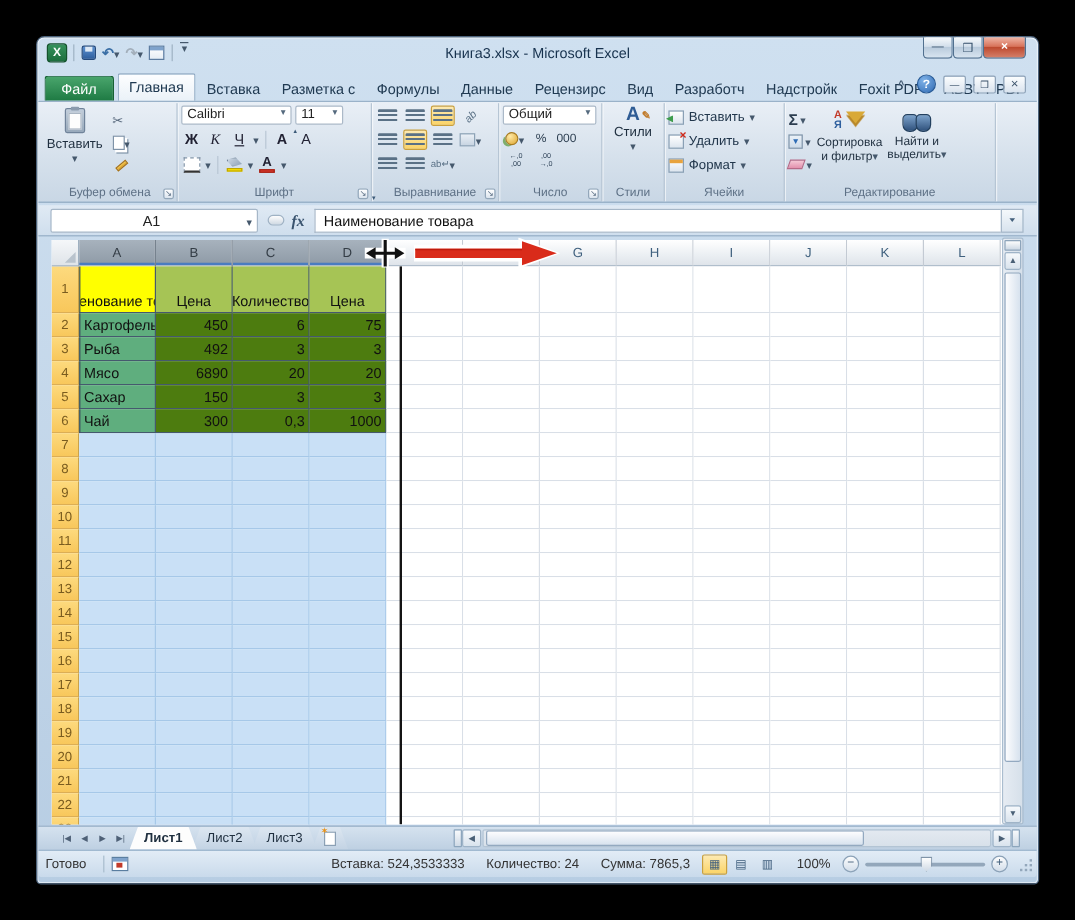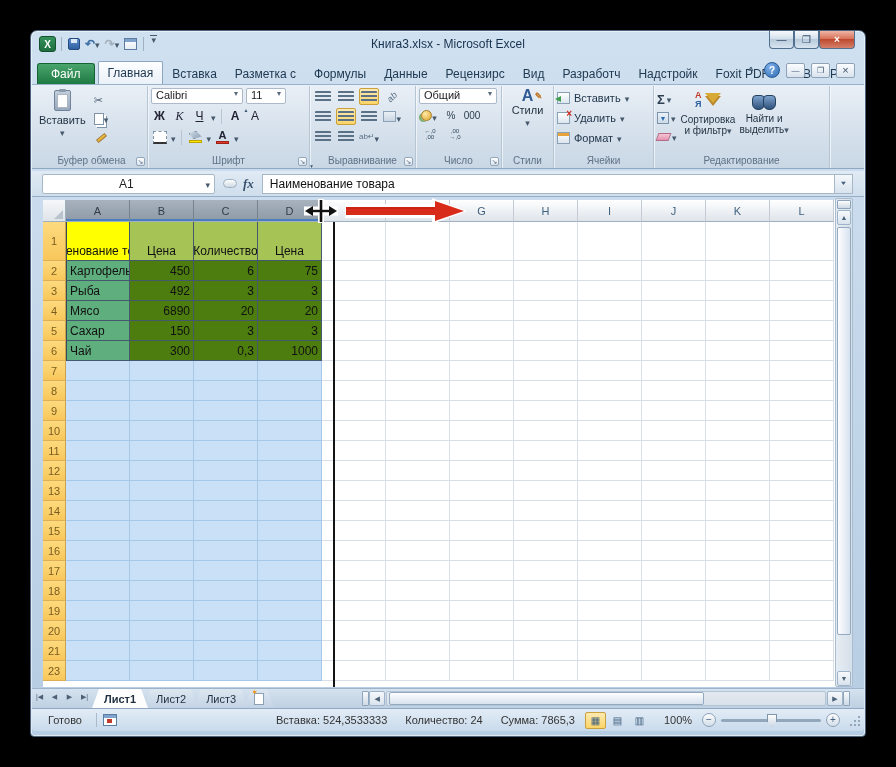--- a/index.html
+++ b/index.html
@@ -195,21 +195,21 @@
   .vup::after{content:"▲"} .vdn::after{content:"▼"}
   .vtrack{flex:1;position:relative;margin:0 1px}
   .vthumb{position:absolute;left:0;right:0;top:2px;height:408px;background:linear-gradient(to right,#fdfdfe,#d7e2ee);
     border:1px solid #93a9c0;border-radius:2px}
 
   
   .annot{position:absolute;left:268px;top:167px;z-index:9;pointer-events:none}
 
   
   .sheetrow{position:absolute;left:1px;right:1px;top:657px;height:20px;background:linear-gradient(#d5e2ef,#bed0e2);
-    border-top:1px solid #9db4ca;display:flex;padding-left:0}
+    border-top:1px solid #9db4ca;display:flex;align-items:center;padding-left:16px}
   .navb{width:15px;height:15px;font-size:7px;color:#4e6076;display:flex;align-items:center;justify-content:center;cursor:default}
   .n1::after{content:"|◀"} .n2::after{content:"◀"} .n3::after{content:"▶"} .n4::after{content:"▶|"}
   .stabs{display:flex;align-items:flex-end;height:100%;margin-left:4px}
   .stab{height:19px;padding:0 12px;display:flex;align-items:center;font-size:11px;color:#1f2f3f;cursor:default;
     background:linear-gradient(#dde7f1,#c3d3e4);clip-path:polygon(7px 0,calc(100% - 7px) 0,100% 100%,0 100%);margin-left:-4px}
   .stab.active{background:#fdfdfd;font-weight:bold;z-index:2}
   .instab{width:30px;height:19px;clip-path:polygon(7px 0,calc(100% - 7px) 0,100% 100%,0 100%);
     background:linear-gradient(#dde7f1,#c3d3e4);display:flex;align-items:center;justify-content:center;margin-left:-4px;cursor:default}
   .sheetico{width:10px;height:12px;background:#fff;border:1px solid #8ba0b5;position:relative}
   .sheetico::after{content:"✶";position:absolute;left:-4px;top:-6px;color:#e8931c;font-size:8px}
@@ -218,21 +218,21 @@
   .hbtn{width:16px;height:15px;font-size:7px;color:#4a6076;background:linear-gradient(#f6f9fc,#d9e3ed);
     border:1px solid #9fb4c8;border-radius:2px;display:flex;align-items:center;justify-content:center;cursor:default}
   .hl-ar::after{content:"◀"} .hr-ar::after{content:"▶"}
   .htrack{flex:1;height:15px;position:relative;margin:0 1px;background:linear-gradient(#e3e9f0,#d8e1ea);border:1px solid #b3c4d4;border-radius:2px}
   .hthumb{position:absolute;left:2px;top:0;bottom:0;width:315px;background:linear-gradient(#fdfdfe,#d7e2ee);
     border:1px solid #93a9c0;border-radius:2px}
 
   
   .statusbar{position:absolute;left:1px;right:1px;top:677px;height:23px;background:linear-gradient(#e2ecf6,#c9daeb);
     border-top:1px solid #8fa9c2;display:flex;align-items:center;font-size:11px;color:#333;border-radius:0 0 3px 3px}
-  .smode{margin-left:16px;margin-right:8px}
+  .smode{margin-left:6px;margin-right:8px}
   .vsep{width:1px;height:14px;background:#a8bccd;margin:0 6px}
   .macroicon{width:14px;height:12px;border:1px solid #5a7ea0;background:#fff;position:relative}
   .macroicon::before{content:"";position:absolute;left:0;top:0;right:0;height:3px;background:#7fa3cc}
   .macroicon::after{content:"";position:absolute;left:3px;bottom:2px;width:5px;height:4px;background:#c23b2a}
   .sright{margin-left:auto;display:flex;gap:18px;white-space:nowrap}
   .viewbtns{display:flex;gap:1px;margin:0 10px}
   .vwb{width:21px;height:17px;display:flex;align-items:center;justify-content:center;font-size:10px;color:#41607e;
     border:1px solid transparent;border-radius:2px;cursor:default}
   .vwb.sel{background:linear-gradient(#fdeab2,#fbd467);border:1px solid #caa03c}
   .v1::after{content:"▦"} .v2::after{content:"▤"} .v3::after{content:"▥"}
@@ -842,20 +842,35 @@
           <div class="cell fw"></div>
           <div class="cell fw"></div>
           <div class="cell fw"></div>
           <div class="cell fw"></div>
           <div class="cell fw"></div>
           <div class="cell fw"></div>
           <div class="cell fw"></div>
           <div class="cell fw"></div>
         </div>
         <div class="grow">
+          <div class="rowhdr">22</div>
+          <div class="cell fs c0"></div>
+          <div class="cell fs"></div>
+          <div class="cell fs"></div>
+          <div class="cell fs"></div>
+          <div class="cell fw"></div>
+          <div class="cell fw"></div>
+          <div class="cell fw"></div>
+          <div class="cell fw"></div>
+          <div class="cell fw"></div>
+          <div class="cell fw"></div>
+          <div class="cell fw"></div>
+          <div class="cell fw"></div>
+        </div>
+        <div class="grow">
           <div class="rowhdr">23</div>
           <div class="cell fs c0"></div>
           <div class="cell fs"></div>
           <div class="cell fs"></div>
           <div class="cell fs"></div>
           <div class="cell fw"></div>
           <div class="cell fw"></div>
           <div class="cell fw"></div>
           <div class="cell fw"></div>
           <div class="cell fw"></div>

